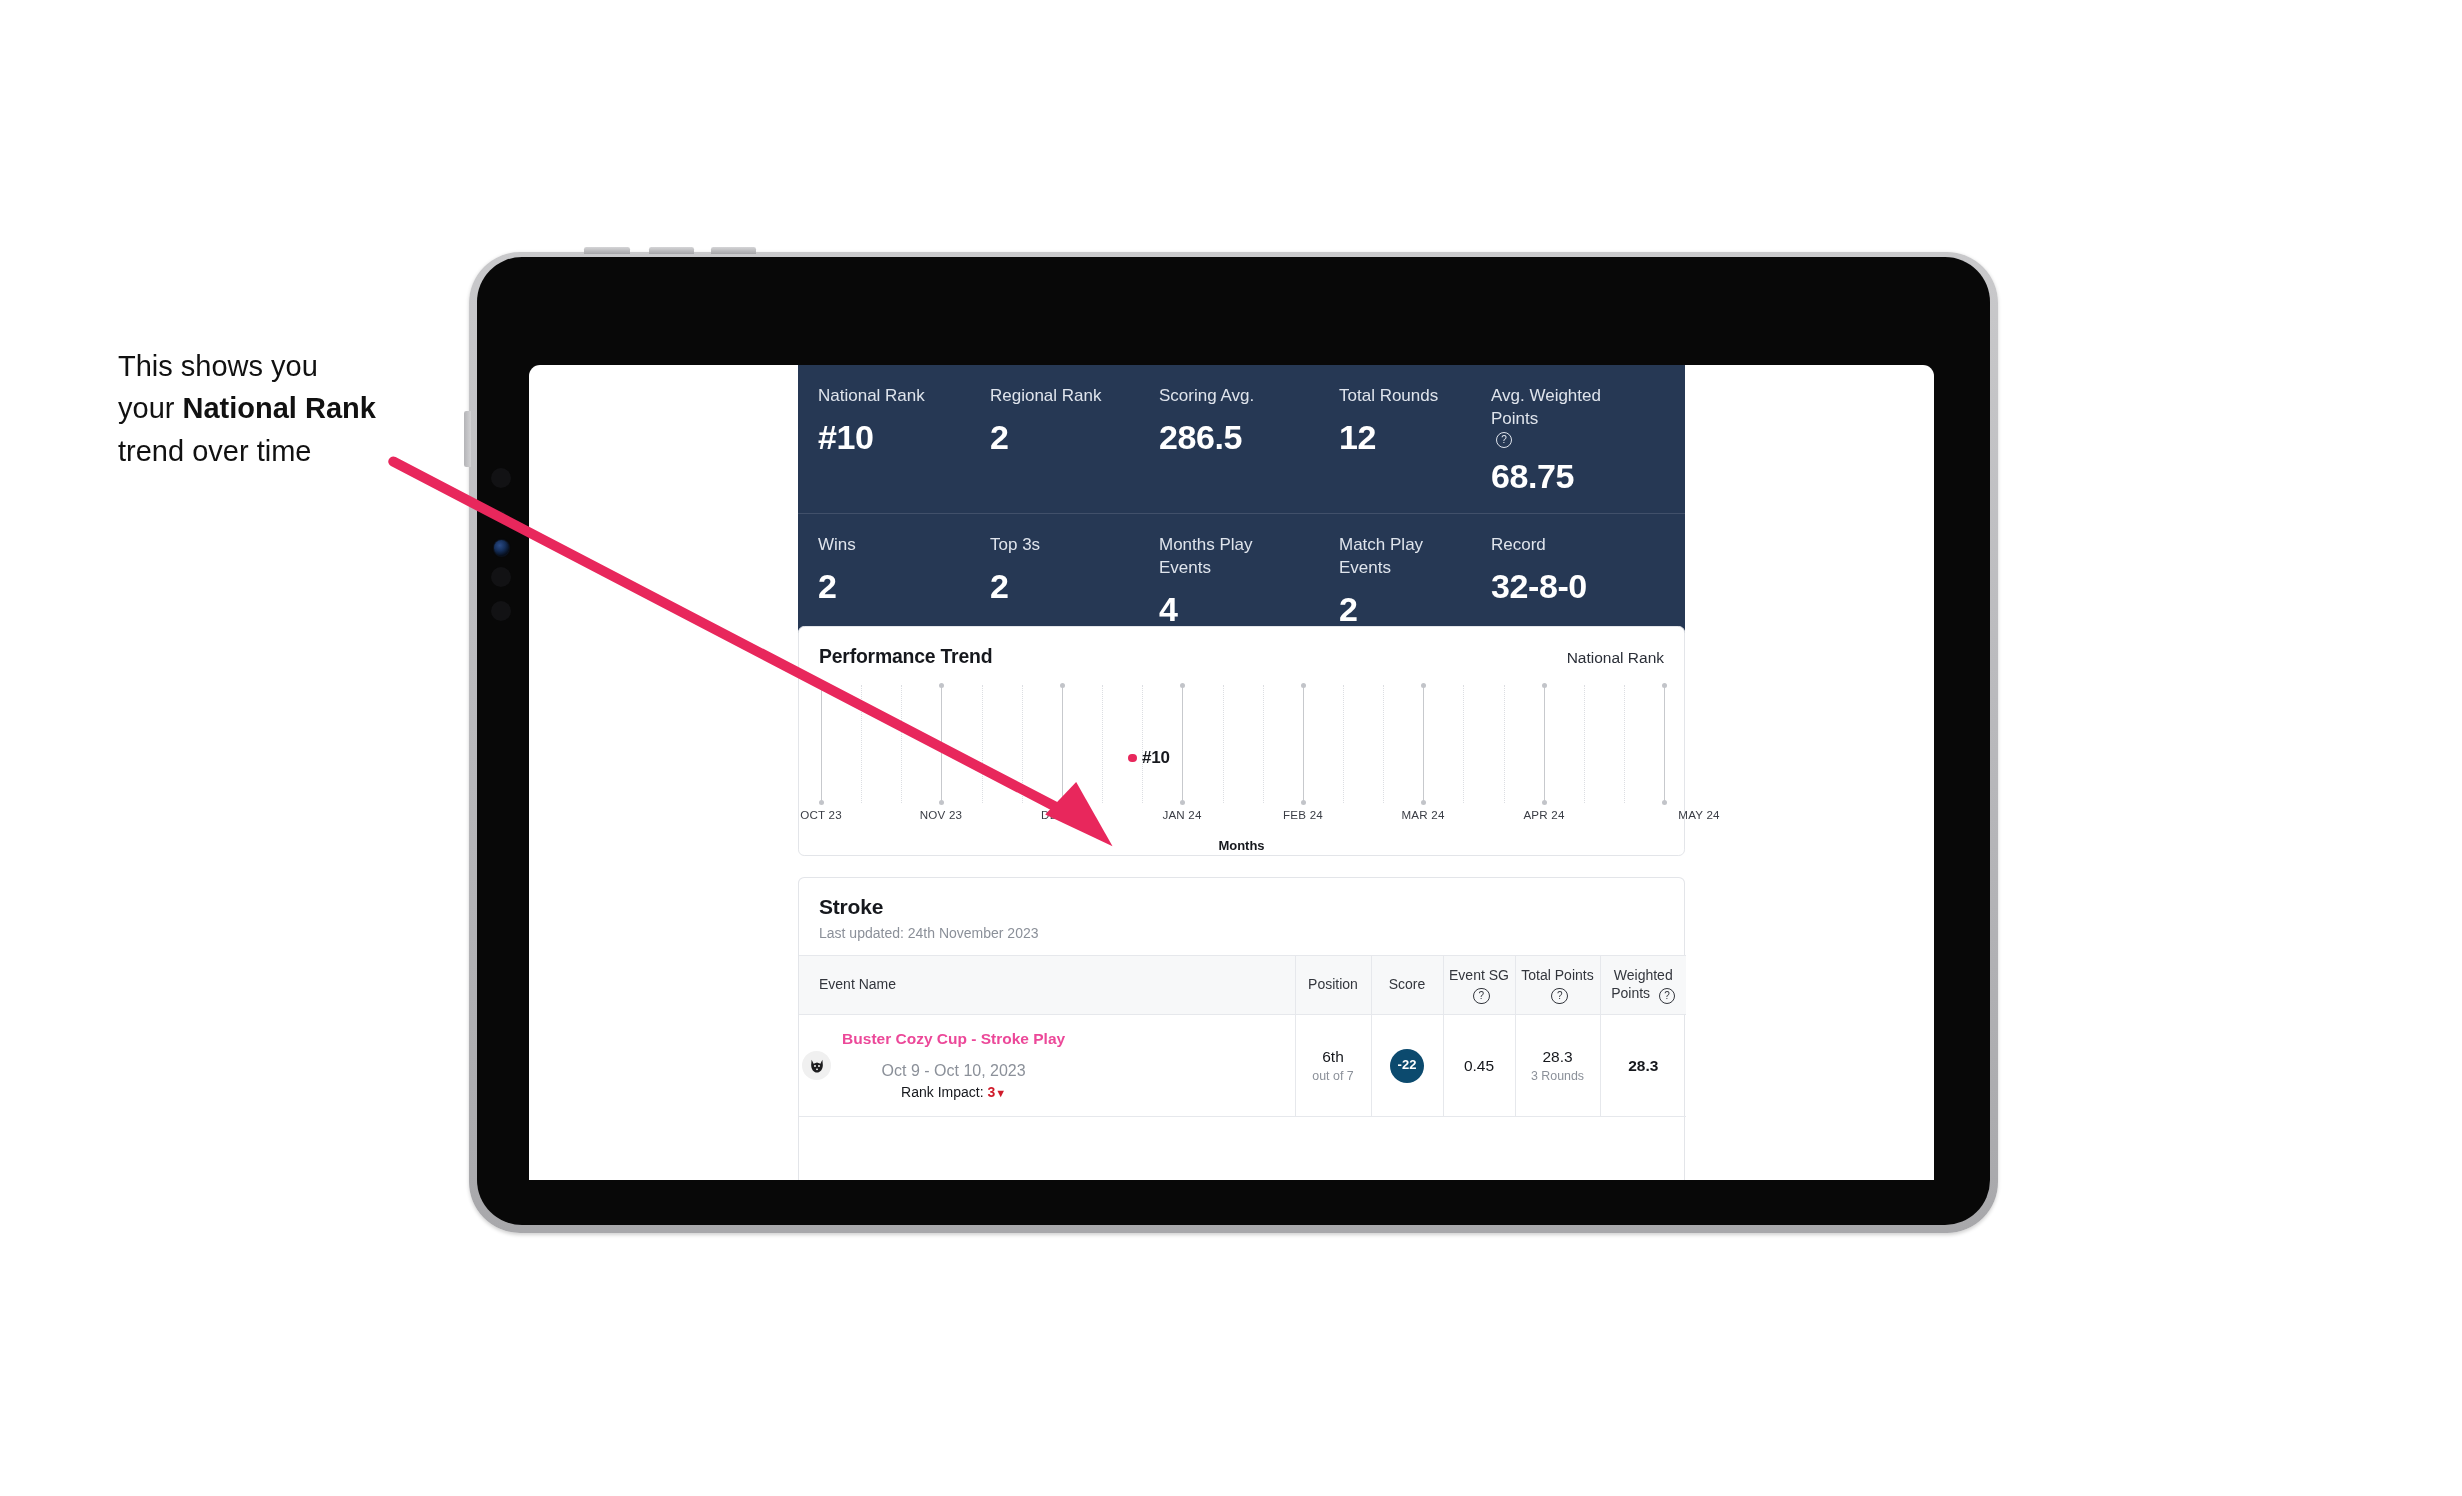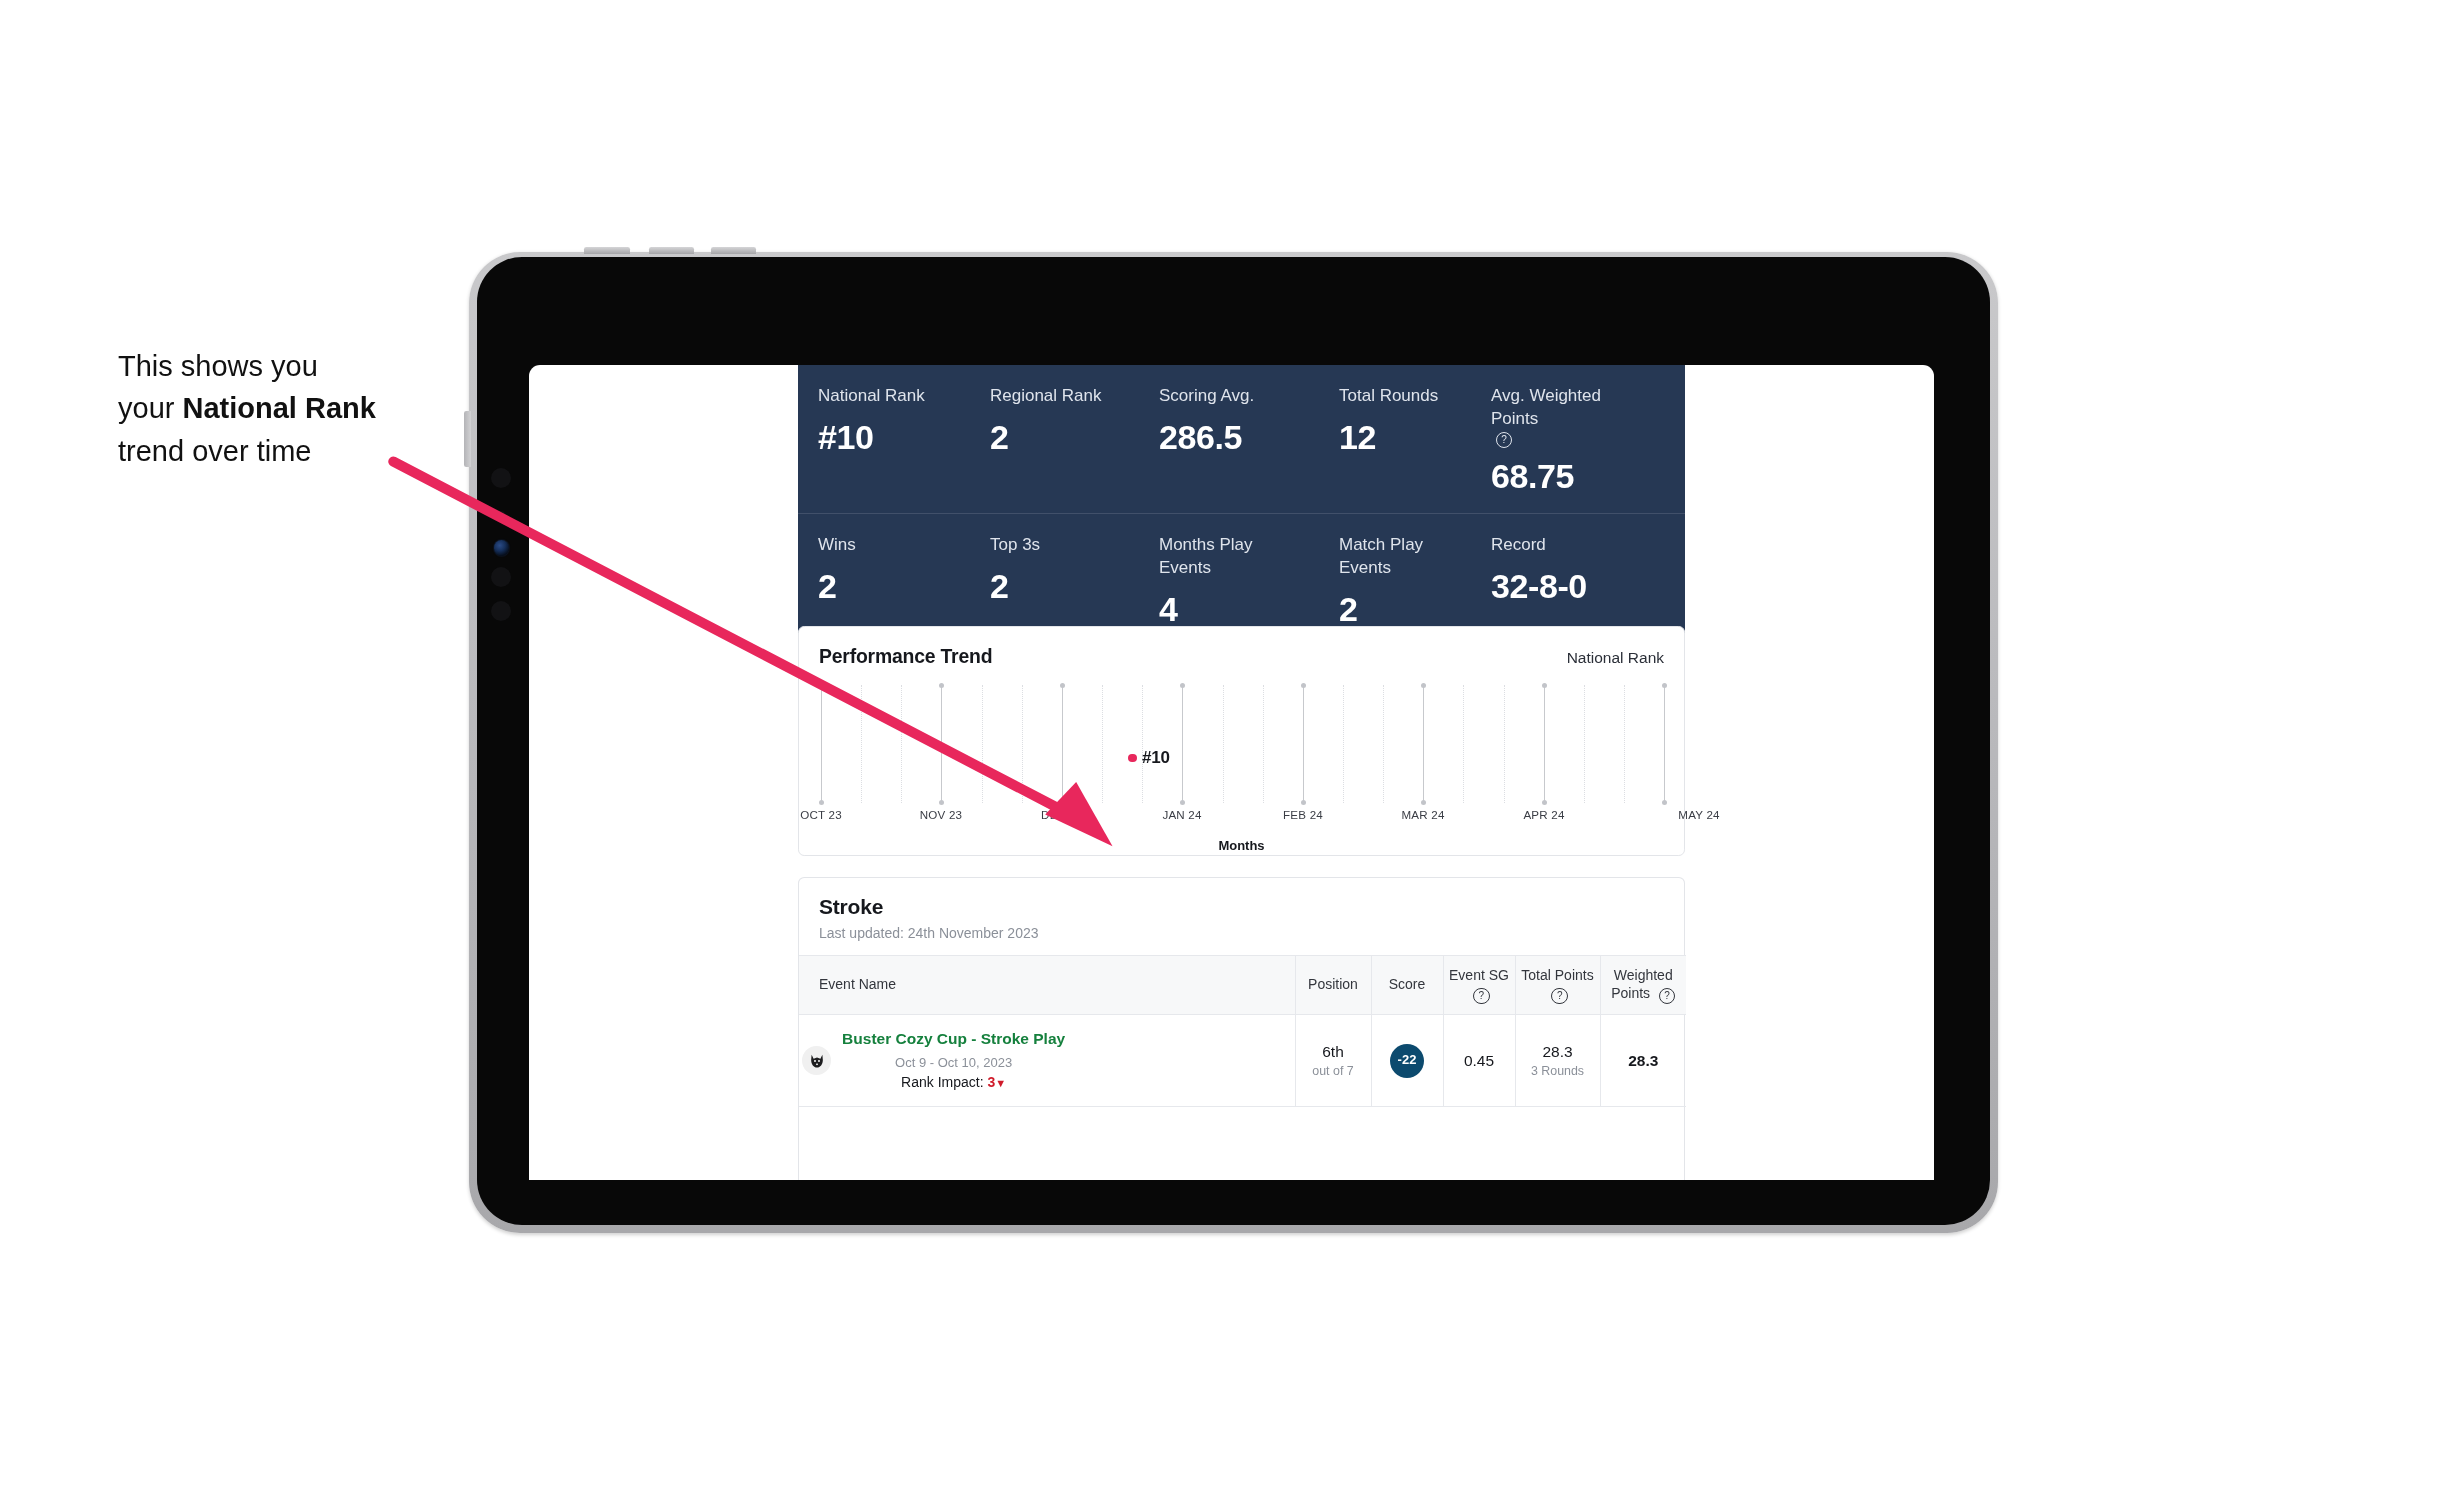--- a/index.html
+++ b/index.html
@@ -314,28 +314,28 @@
     width: 29px; height: 29px;
     border-radius: 50%;
     background: #f0f0f0;
     display: flex;
     align-items: center;
     justify-content: center;
   }
   .event-meta .ev-title {
     font-size: 15.5px;
     font-weight: bold;
-    color: #15803d;
+    color: #ec4899;
     line-height: 1.3;
   }
   .event-meta .ev-dates {
-    font-size: 13px;
+    font-size: 16px;
     color: #8b9099;
     line-height: 1.36;
-    margin-top: 5px;
+    margin-top: 11px;
   }
   .event-meta .ev-rank {
     font-size: 14px;
     color: #16181d;
     line-height: 1.36;
     margin-top: 1.5px;
   }
   .event-meta .ev-rank .impact { color: #d01c2b; font-weight: bold; }
   .event-meta .ev-rank .caret { color: #d01c2b; font-size: 11px; }
   .pos-main { font-size: 15.5px; color: #16181d; }

